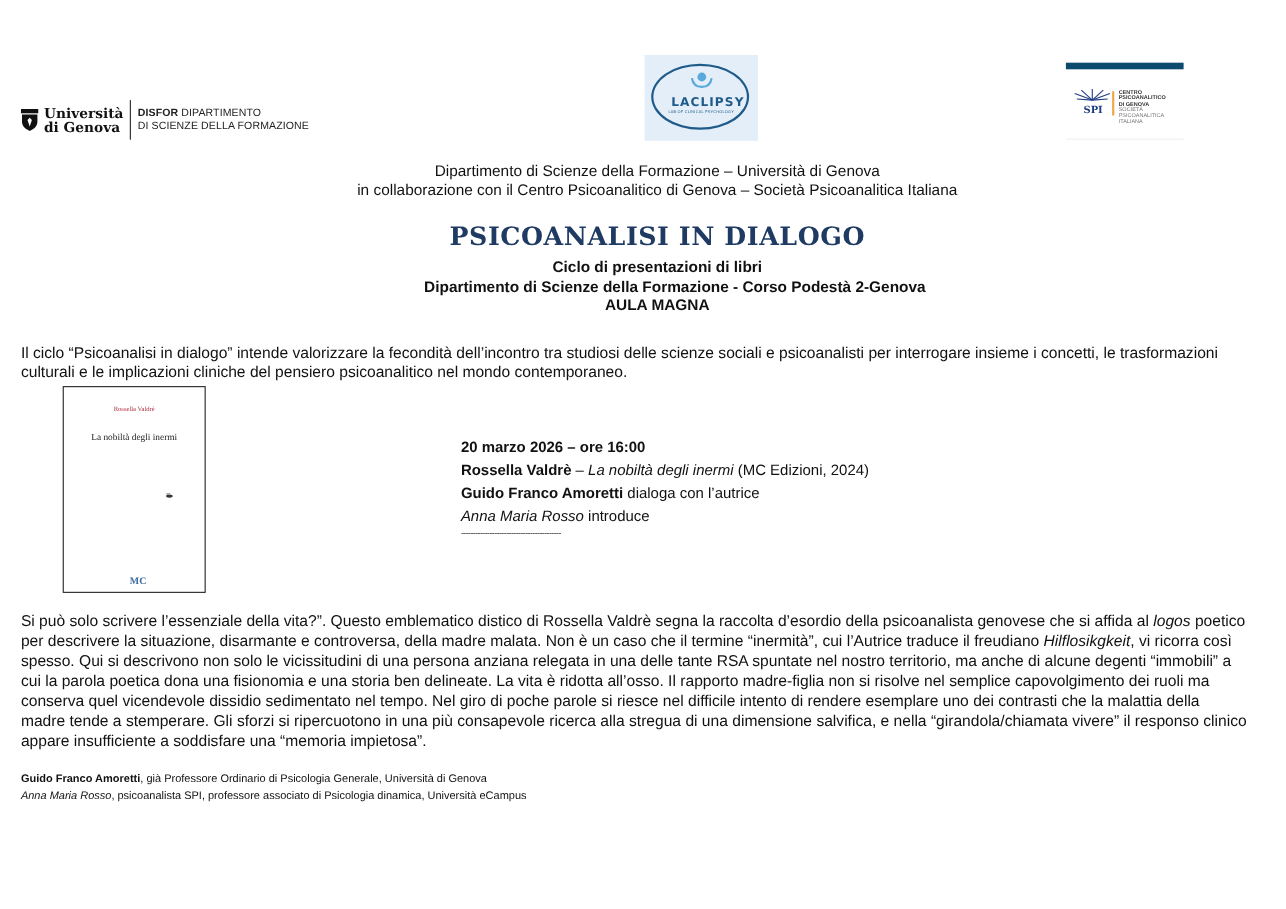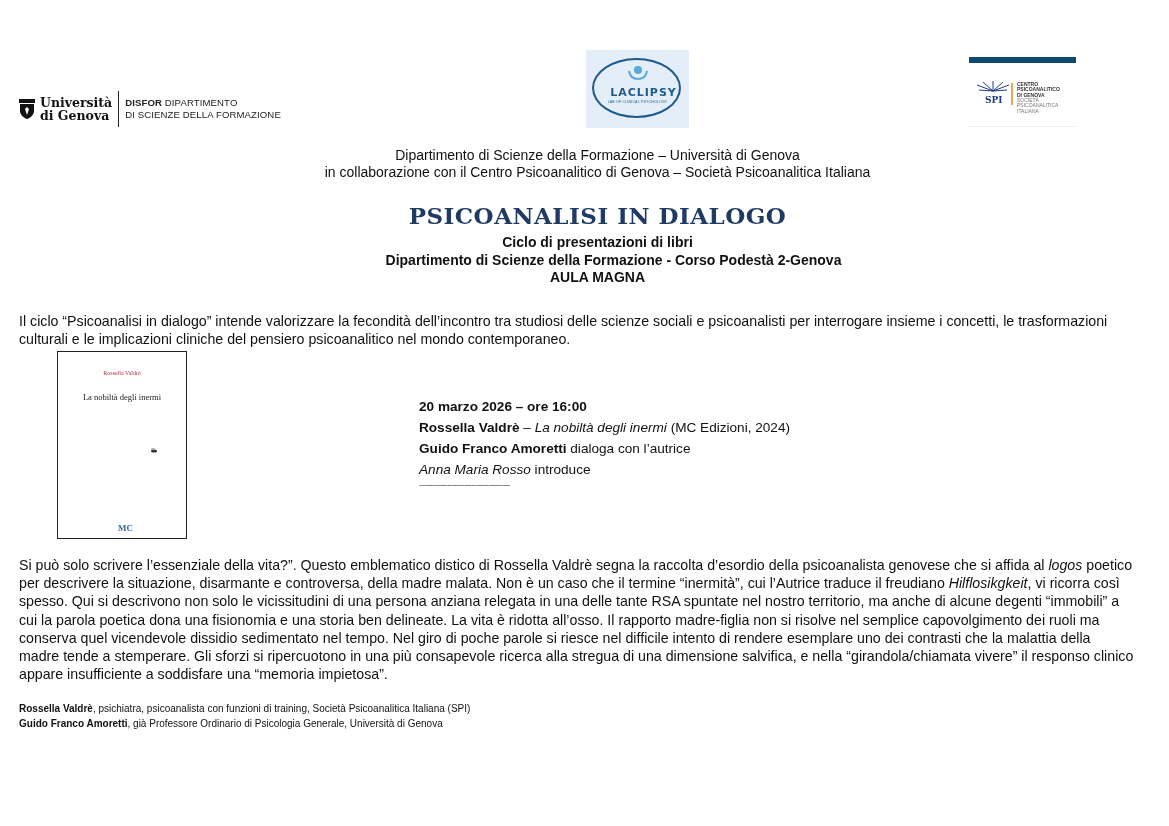--- a/index.html
+++ b/index.html
@@ -134,15 +134,15 @@
   <div><b>20 marzo 2026 – ore 16:00</b></div>
   <div><b>Rossella Valdrè</b><span> – </span><i>La nobiltà degli inermi</i><span> (MC Edizioni, 2024)</span></div>
   <div><b>Guido Franco Amoretti</b><span> dialoga con l’autrice</span></div>
   <div><i>Anna Maria Rosso</i><span> introduce</span></div>
   <div class="rule">------------------------------------------</div>
 </div>
 
 <div id="review" class="abs"><span>Si può solo scrivere l’essenziale della vita?”. Questo emblematico distico di Rossella Valdrè segna la raccolta d’esordio della psicoanalista genovese che si affida al </span><i>logos</i><span> poetico per descrivere la situazione, disarmante e controversa, della madre malata. Non è un caso che il termine “inermità”, cui  l’Autrice traduce il freudiano </span><i>Hilflosikgkeit</i><span>, vi ricorra così spesso. Qui si descrivono non solo le vicissitudini di una persona anziana relegata in una delle tante RSA spuntate nel nostro territorio, ma anche di alcune degenti “immobili” a cui la parola poetica dona una fisionomia e una storia ben delineate. La vita è ridotta all’osso. Il rapporto madre-figlia non si risolve nel semplice capovolgimento dei ruoli ma conserva quel vicendevole dissidio sedimentato nel tempo. Nel giro di poche parole si riesce nel difficile intento di rendere esemplare uno dei contrasti che la malattia della madre tende a stemperare. Gli sforzi si ripercuotono in una più consapevole ricerca alla stregua di una dimensione salvifica, e nella “girandola/chiamata vivere” il responso clinico appare insufficiente a soddisfare una “memoria impietosa”.</span></div>
 
 <div id="bios" class="abs">
-  <div><b>Rossella Valdrè</b><span>, psichiatra, psicoanalista con funzioni di training, Società Psicoanalitica Italiana (SPI)</span></div>
   <div><b>Guido Franco Amoretti</b><span>, già Professore Ordinario di Psicologia Generale, Università di Genova</span></div>
+  <div><i>Anna Maria Rosso</i><span>, psicoanalista SPI, professore associato di Psicologia dinamica, Università eCampus</span></div>
 </div>
 
 </body></html>

